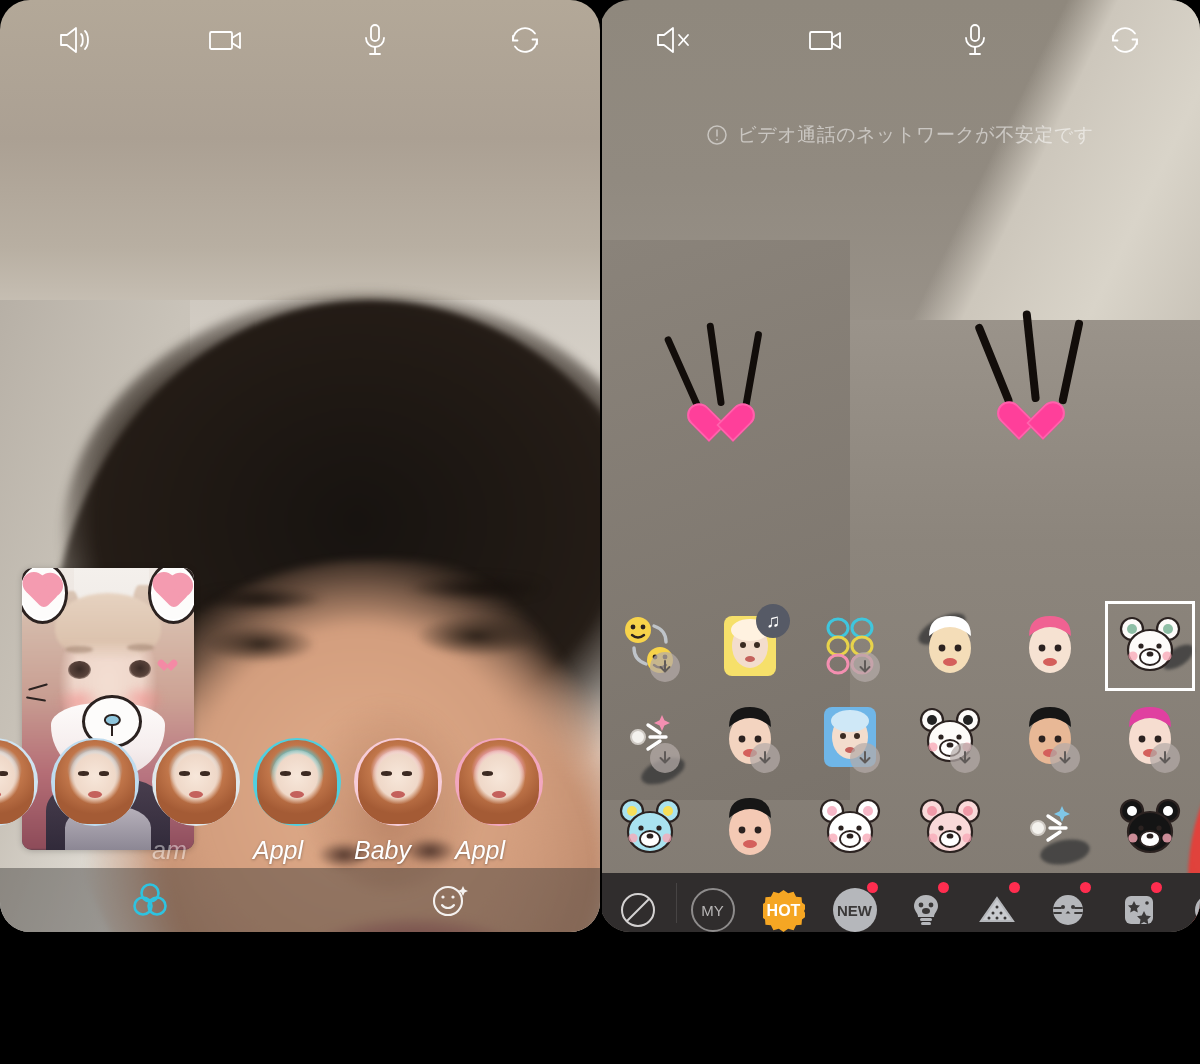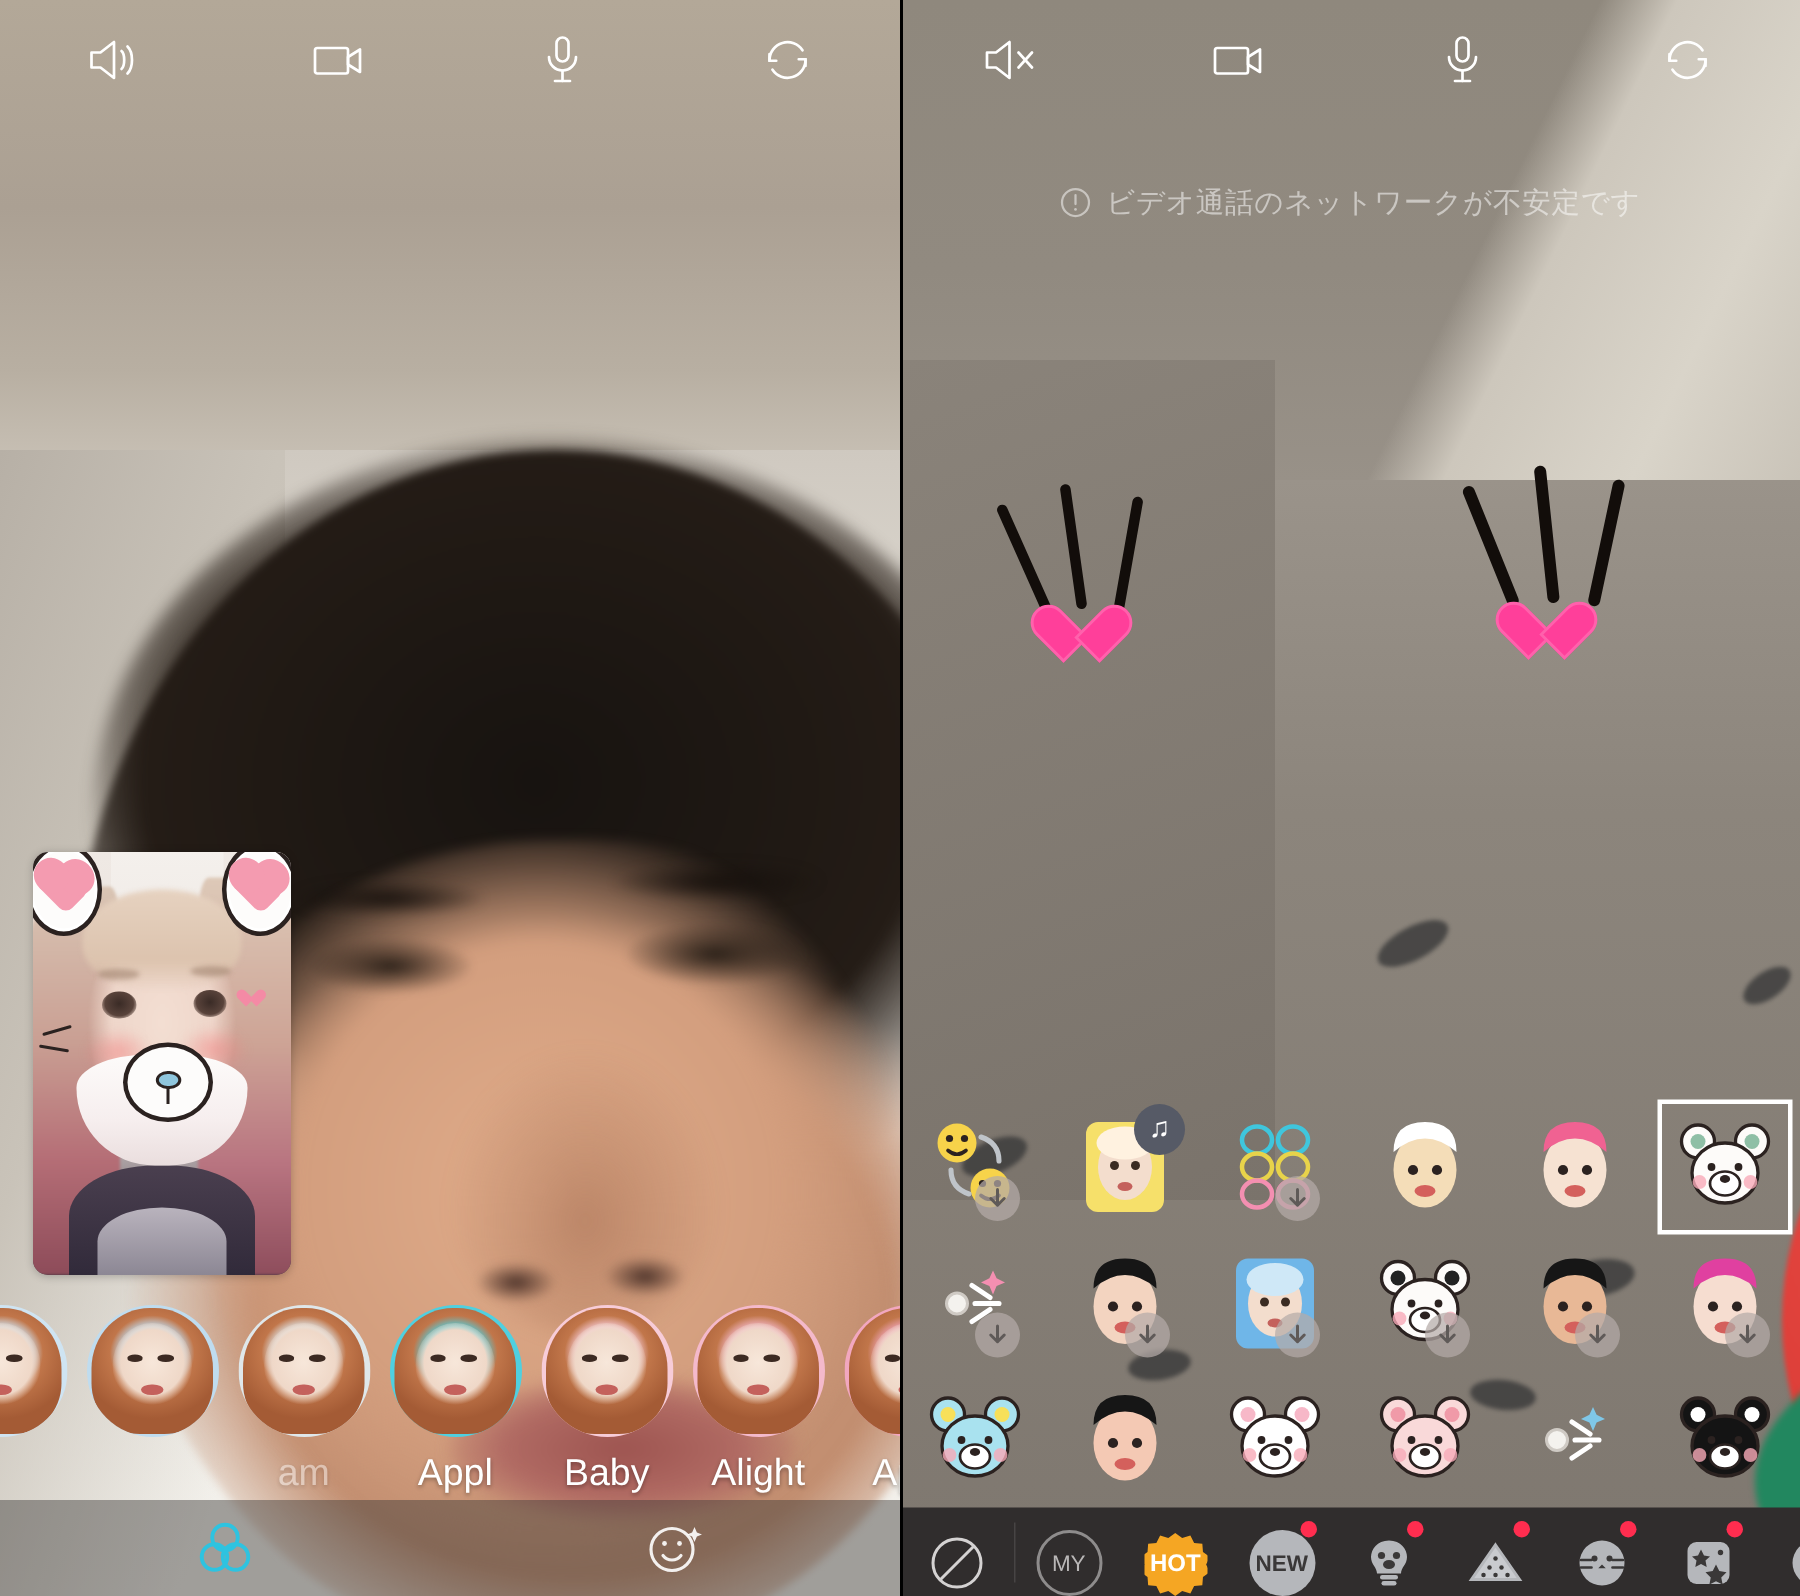--- a/index.html
+++ b/index.html
@@ -4,21 +4,21 @@
 <style>
   * { box-sizing: border-box; margin: 0; padding: 0; }
   html, body {
     width: 1200px; height: 1064px;
     background: #000;
     font-family: "Liberation Sans", sans-serif;
     overflow: hidden;
   }
   .stage { position: relative; width: 1200px; height: 1064px; display: flex; }
 
-  .panel { position: relative; width: 600px; height: 1064px; overflow: hidden; }
+  .panel { position: relative; width: 600px; height: 932px; overflow: hidden; border-radius: 30px; }
 
   
   .video-bg { position: absolute; inset: 0; overflow: hidden; }
 
   
   .l-ceiling {
     position: absolute; left: 0; top: 0; width: 100%; height: 330px;
     background: linear-gradient(180deg, #b3a898 0%, #aba093 42%, #b8afa2 75%, #cdc6bb 100%);
   }
   .l-wall {
@@ -188,21 +188,21 @@
     content:""; position:absolute; width:24px; height:38px; background:#ff3f9a;
     border-radius:24px 24px 0 0; left:11px; top:0; transform: rotate(-45deg); transform-origin:0 100%;
     box-shadow: inset 0 0 0 2px rgba(255,255,255,0.18); }
   .big-heart:after { transform: rotate(45deg); transform-origin:100% 100%; }
 
   
   .filter-strip {
     position:absolute; left:0; bottom:64px; width:100%; height:140px; z-index:22;
     display:flex; align-items:flex-start;
   }
-  .filt { position:relative; width:101px; flex:0 0 101px; display:flex; flex-direction:column; align-items:center; cursor:pointer; }
+  .filt { position:relative; width:101px; flex:0 0 101px; display:flex; flex-direction:column; cursor:pointer;font-style:italic; }
   .filt-av { width:88px; height:88px; border-radius:50%; margin-top:10px; overflow:hidden; position:relative; }
   .filt-av .av-bg { position:absolute; inset:0; }
   .filt-av .av-face { position:absolute; left:20%; top:14%; width:60%; height:64%;
     border-radius:50%; background: radial-gradient(ellipse 56% 54% at 50% 46%, #f7e7da 0%, #efd8c8 70%, rgba(239,216,200,0) 92%); }
   .filt-av .av-hair { position:absolute; left:4%; top:2%; width:92%; height:96%; border-radius:48% 48% 40% 40%;
     background: radial-gradient(ellipse 60% 52% at 50% 36%, rgba(0,0,0,0) 40%, #c1764a 58%, #a45b35 100%); }
   .filt-av .av-eye { position:absolute; width:12%; height:5%; border-radius:50%; background:#3c2a22; }
   .filt-av .av-mouth { position:absolute; left:42%; top:60%; width:16%; height:8%; border-radius:50%; background:#c4615c; }
   .filt-label { margin-top:10px; color:#fff; font-size:25px; text-shadow:0 1px 3px rgba(0,0,0,.35); white-space:nowrap; }
   .filt-label.dim { opacity:.45; }
@@ -395,31 +395,20 @@
             <div class="av-hair"></div>
             <div class="av-face"></div>
             <div class="av-eye" style="left: 31%; top: 38%;"></div>
             <div class="av-eye" style="left: 54%; top: 38%;"></div>
             <div class="av-mouth"></div>
           </div>
           <div class="filt-label">Baby</div>
         </div>
         <div class="filt">
           <div class="filt-av">
-            <div class="av-bg" style="background: rgb(244, 185, 203);"></div>
-            <div class="av-hair"></div>
-            <div class="av-face"></div>
-            <div class="av-eye" style="left: 31%; top: 38%;"></div>
-            <div class="av-eye" style="left: 54%; top: 38%;"></div>
-            <div class="av-mouth"></div>
-          </div>
-          <div class="filt-label">Alight</div>
-        </div>
-        <div class="filt">
-          <div class="filt-av">
             <div class="av-bg" style="background: rgb(242, 167, 191);"></div>
             <div class="av-hair"></div>
             <div class="av-face"></div>
             <div class="av-eye" style="left: 31%; top: 38%;"></div>
             <div class="av-mouth"></div>
           </div>
           <div class="filt-label">Appl</div>
         </div>
       </div>
 

